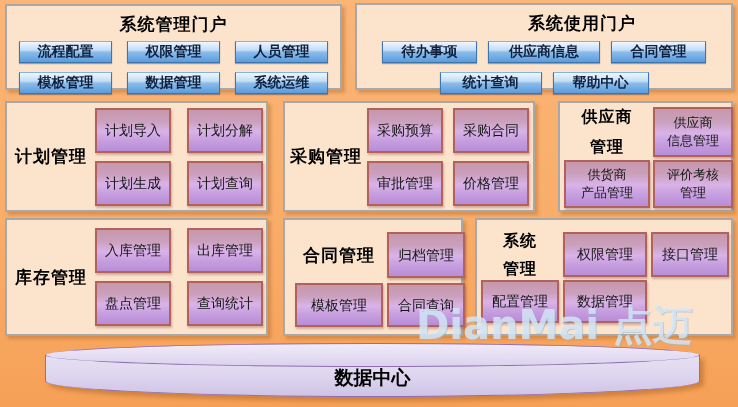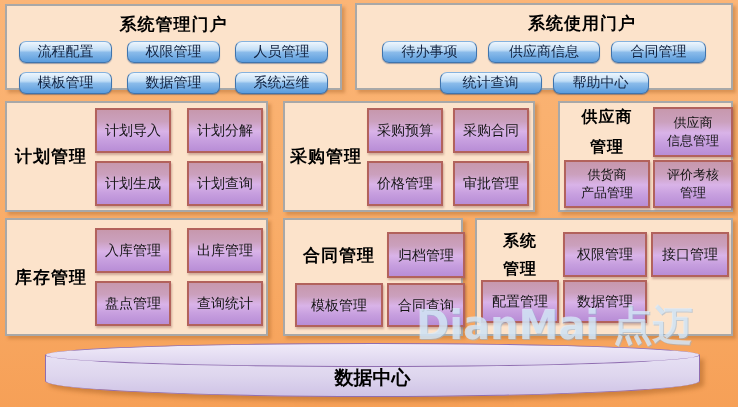--- a/index.html
+++ b/index.html
@@ -14,22 +14,22 @@
   }
   .portal-title, .mtitle {
     font-weight:bold; font-size:17px; color:#000; text-align:center;
     letter-spacing:1px; white-space:pre-line;
   }
   .portal-title { margin-top:7px; }
 
   
   .btn-blue {
     height:22px; display:flex; align-items:center; justify-content:center;
-    font-size:14px; font-weight:normal; color:#10213f;
-    border:1px solid #3f74ad; border-top-color:#85b2de; border-radius:7px;
+    font-size:14px; font-weight:bold; color:#10213f;
+    border:1px solid #3f74ad; border-top-color:#85b2de; border-radius:0;
     background:linear-gradient(180deg,#eef6fd 0%,#c2def6 40%,#8abbea 52%,#5a9cdd 100%);
     box-shadow:0 1px 1px rgba(40,70,120,0.45);
     cursor:default;
   }
   .btn-row { display:flex; }
   #portal-admin .btn-row { padding:0 12px; gap:15px; }
   #portal-admin .row1 { margin-top:5px; }
   #portal-admin .row2 { margin-top:9px; }
   #portal-admin .btn-blue { flex:1; }
   #portal-user .portal-title { position:relative; left:38px; }
@@ -139,22 +139,22 @@
       <div class="btn-purple">计划生成</div>
       <div class="btn-purple">计划查询</div>
     </div>
   </section>
 
   <section class="panel module-flex" id="module-purchase" style="left:283px; top:101px; width:252px; height:111px;">
     <div class="mtitle">采购管理</div>
     <div class="grid2">
       <div class="btn-purple">采购预算</div>
       <div class="btn-purple">采购合同</div>
+      <div class="btn-purple">审批管理</div>
       <div class="btn-purple">价格管理</div>
-      <div class="btn-purple">审批管理</div>
     </div>
   </section>
 
   <section class="panel" id="module-supplier" style="left:558px; top:101px; width:175px; height:111px;">
     <div class="mtitle cell-title">供应商
 管理</div>
     <div class="btn-purple">供应商
 信息管理</div>
     <div class="btn-purple">供货商
 产品管理</div>

